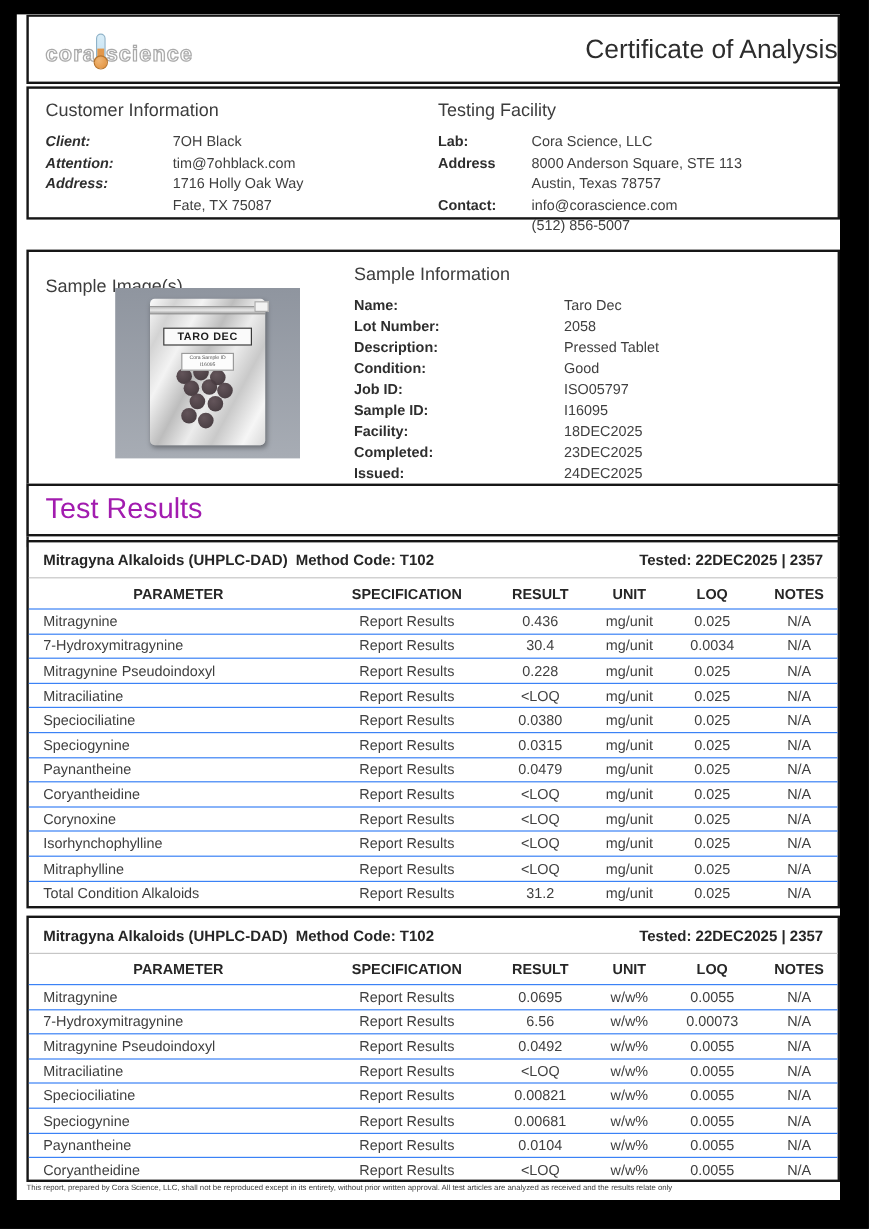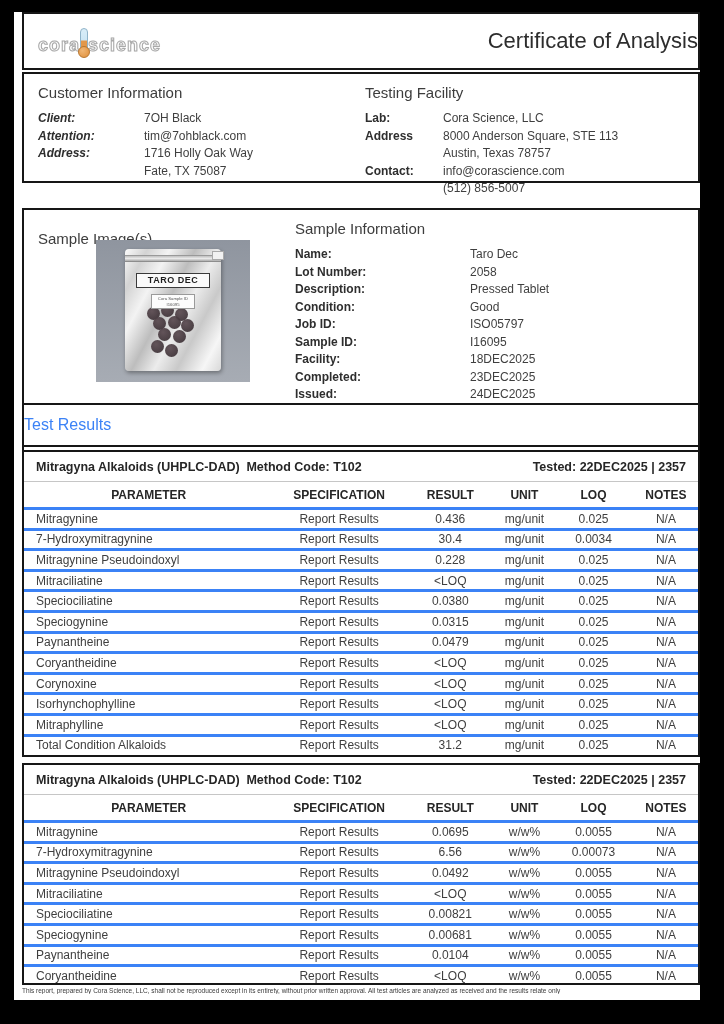--- a/index.html
+++ b/index.html
@@ -49,33 +49,33 @@
                border:1px solid #3a3a3a; font-size:9px; font-weight:bold; color:#1d1d1d;
                text-align:center; line-height:13px; letter-spacing:.5px; }
   .bag-sublabel { position:absolute; left:26px; top:45px; width:44px; background:#fcfcfc; border:1px solid #9a9a9a;
                   text-align:center; padding:1px 0; }
   .bag-sublabel .tiny { font-size:5px; line-height:5.5px; color:#555; transform:scale(.85); }
   .tablet { position:absolute; width:13px; height:13px; border-radius:50%;
             background:radial-gradient(circle at 38% 32%, #5a4a50, #3f3338 75%); opacity:.93; }
 
   
   .box-results { top:391px; height:44px; }
-  .results-title { font-size:16px; color:#3b82f6; line-height:40px; }
+  .results-title { font-size:24px; color:#a21caf; line-height:40px; padding-left:14px; }
 
   
   .box-table1 { top:438px; height:307px; }
   .box-table2 { top:751px; height:222px; }
   .tmeta { display:flex; align-items:center; height:30px; font-size:12.5px; font-weight:bold; color:#262626;
            border-bottom:1px solid #c6c6c6; }
   .m-left { width:33%; padding-left:12px; }
   .m-center { width:27%; text-align:left; }
   .m-right { flex:1; text-align:right; padding-right:12px; }
   .thead { display:flex; align-items:center; height:25px; font-size:12px; font-weight:bold; color:#262626; }
   .trow { display:flex; align-items:center; height:20.6px; font-size:12px; color:#3f3f3f;
-          border-top:3px solid #3b82f6; }
+          border-top:1px solid #3b82f6; }
   .tcell { text-align:center; overflow:hidden; white-space:nowrap; }
   .c0 { width:37%; } .c1 { width:19.5%; } .c2 { width:13.5%; } .c3 { width:8.5%; } .c4 { width:12%; } .c5 { width:9.5%; }
   .trow .c0 { text-align:left; padding-left:12px; }
 
   
   .footer-line { position:absolute; left:8px; top:975px; width:678px; font-size:6.5px; color:#3a3a3a;
                  white-space:nowrap; overflow:hidden; }
 </style>
 </head>
 <body>

